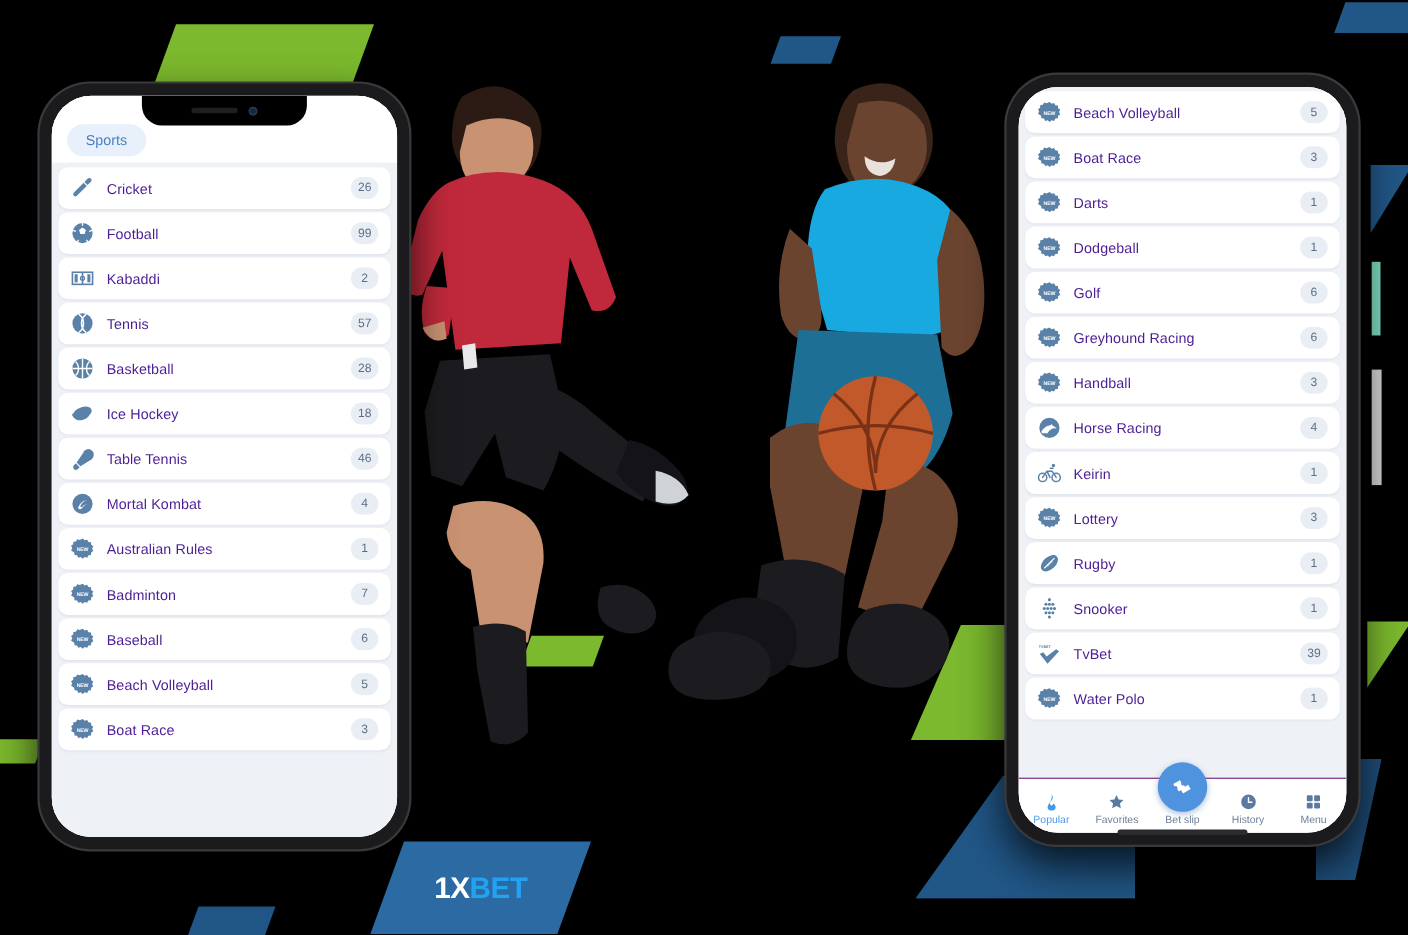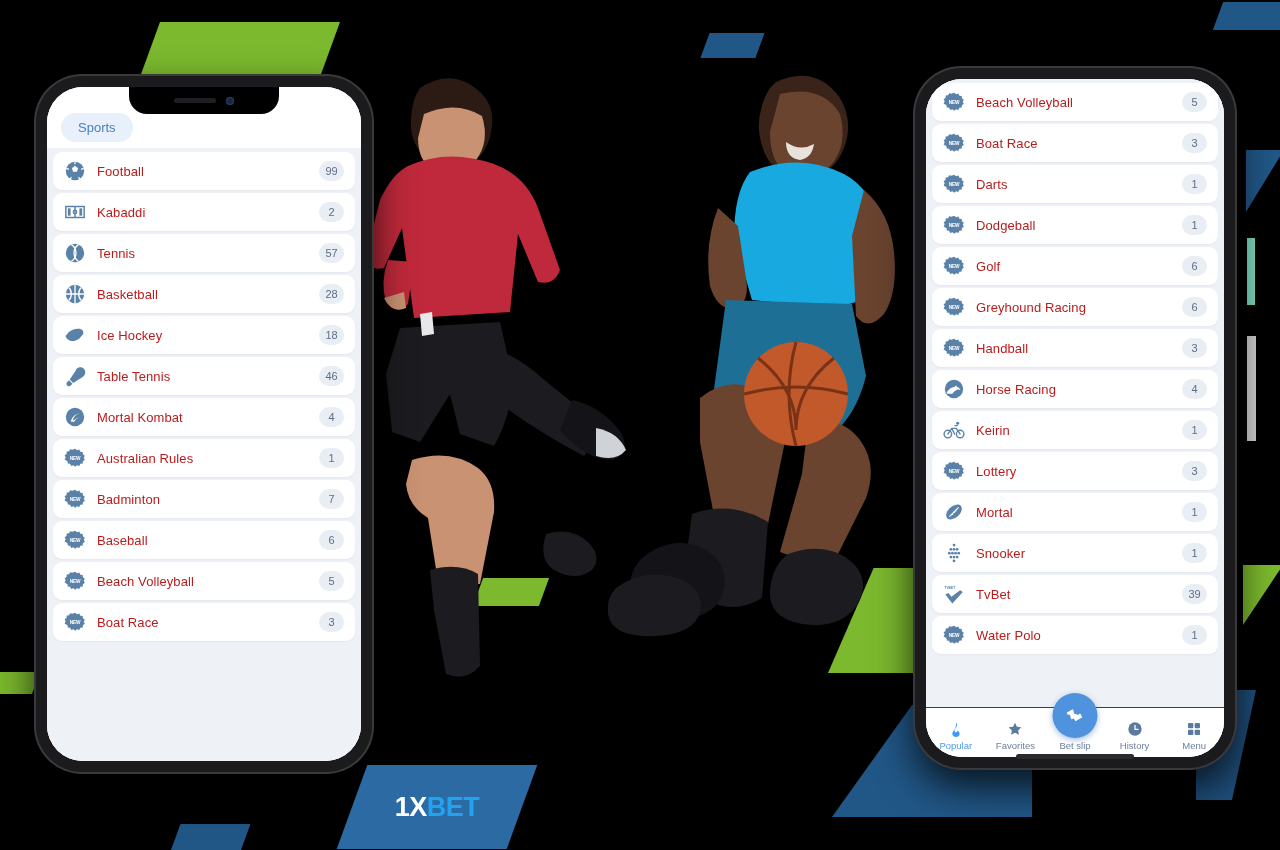--- a/index.html
+++ b/index.html
@@ -109,21 +109,21 @@
     font-size:13px; padding:7px 17px; border-radius:16px;
   }
   .list{ flex:1; overflow:hidden; padding:4px 0 0 0; background:#EEF1F6; }
   .row{
     display:flex; align-items:center;
     background:#ffffff; margin:0 6px 3px 6px;
     border-radius:9px; height:38px;
     box-shadow:0 1px 2px rgba(30,50,80,.05);
   }
   .row-icon{ width:44px; display:flex; align-items:center; justify-content:center; }
-  .row-label{ flex:1; font-size:13px; color:#b91c1c; letter-spacing:.1px; }
+  .row-label{ flex:1; font-size:13px; color:#4c1d95; letter-spacing:.1px; }
   .row-badge{
     margin-right:11px; min-width:25px; height:20px; border-radius:11px;
     background:#E9EDF4; color:#5C6E87; font-size:11px;
     display:flex; align-items:center; justify-content:center; padding:0 6px;
   }
   svg.ic{ display:block; }
 
   
   .nav{
     background:#ffffff; height:50px; display:flex; align-items:flex-end;
@@ -209,20 +209,30 @@
         <div class="notch-cam"></div>
       </div>
       <div class="app">
         <div class="app-top">
           <span class="chip">Sports</span>
         </div>
         <div class="list" id="left-list">
             <div class="row">
               <div class="row-icon">
                 <svg width="22" height="22" viewBox="0 0 24 24" class="ic">
+                  <path d="M17.2 2.6c.9-.9 2.3-.9 3.1 0 .9.9.9 2.3 0 3.1l-3.3 3.3-3.1-3.1 3.3-3.3z" fill="#5A82A8"></path>
+                  <path d="M13.1 6.8l3.1 3.1L6.4 19.7a2.2 2.2 0 0 1-3.1-3.1L13.1 6.8z" fill="#5A82A8"></path>
+                </svg>
+              </div>
+              <div class="row-label">Cricket</div>
+              <div class="row-badge">26</div>
+            </div>
+            <div class="row">
+              <div class="row-icon">
+                <svg width="22" height="22" viewBox="0 0 24 24" class="ic">
                   <circle cx="12" cy="12" r="10" fill="#5A82A8"></circle>
                   <path d="M12 6.4l3.4 2.5-1.3 4h-4.2l-1.3-4L12 6.4z" fill="#fff"></path>
                   <path d="M12 1.6v3M2.5 9.2l2.9 1M21.5 9.2l-2.9 1M6.4 21.1l1.8-2.5M17.6 21.1l-1.8-2.5" stroke="#fff" stroke-width="1.3"></path>
                 </svg>
               </div>
               <div class="row-label">Football</div>
               <div class="row-badge">99</div>
             </div>
             <div class="row">
               <div class="row-icon">
@@ -449,21 +459,21 @@
               <div class="row-label">Lottery</div>
               <div class="row-badge">3</div>
             </div>
             <div class="row">
               <div class="row-icon">
                 <svg width="22" height="22" viewBox="0 0 24 24" class="ic">
                   <ellipse cx="12" cy="12" rx="10" ry="6.2" transform="rotate(-42 12 12)" fill="#5A82A8"></ellipse>
                   <path d="M7 17l10-10M9.6 13.4l1.4 1.4M11.4 11.6l1.4 1.4M13.2 9.8l1.4 1.4" stroke="#fff" stroke-width="1.2"></path>
                 </svg>
               </div>
-              <div class="row-label">Mortal</div>
+              <div class="row-label">Rugby</div>
               <div class="row-badge">1</div>
             </div>
             <div class="row">
               <div class="row-icon">
                 <svg width="22" height="22" viewBox="0 0 24 24" class="ic">
                   <circle cx="12" cy="3.4" r="1.5" fill="#5A82A8"></circle>
                   <circle cx="8.6" cy="8" r="1.5" fill="#5A82A8"></circle>
                   <circle cx="12" cy="8" r="1.5" fill="#5A82A8"></circle>
                   <circle cx="15.4" cy="8" r="1.5" fill="#5A82A8"></circle>
                   <circle cx="6.9" cy="12.2" r="1.5" fill="#5A82A8"></circle>

